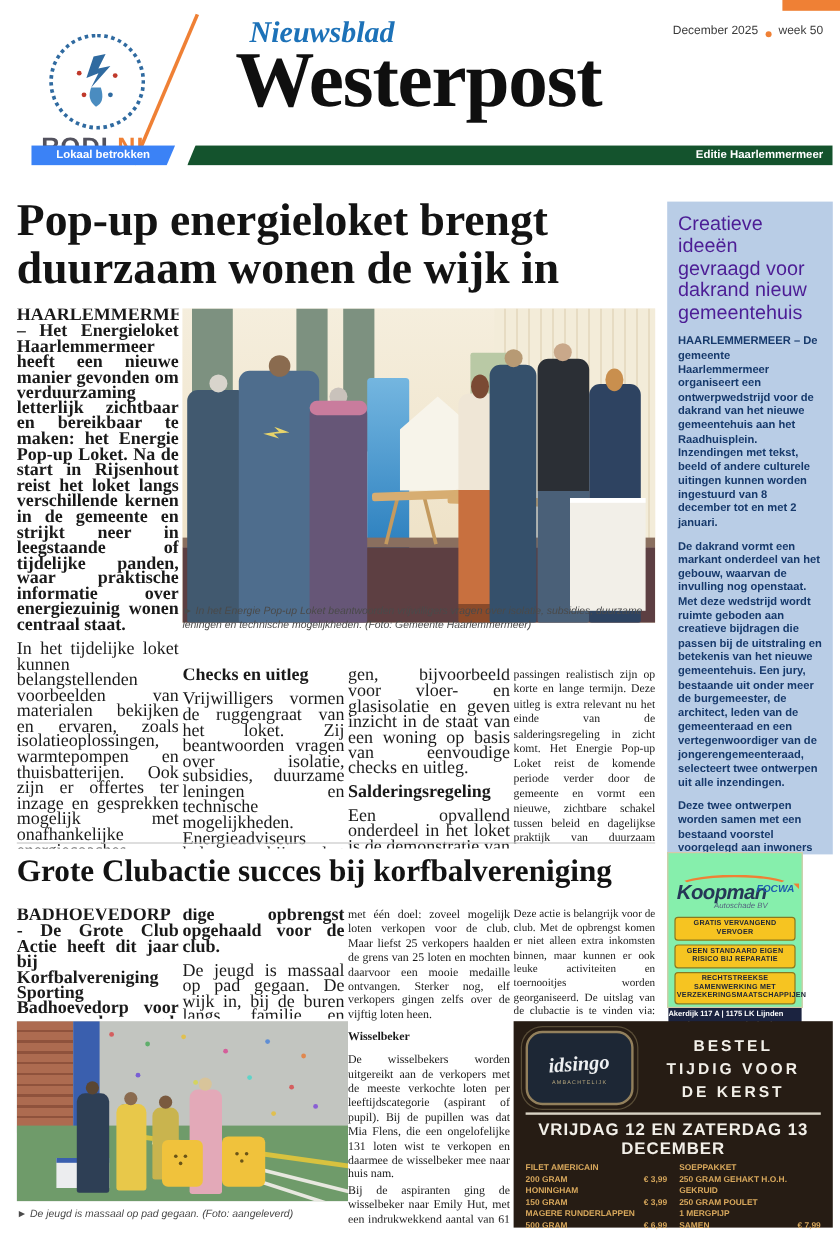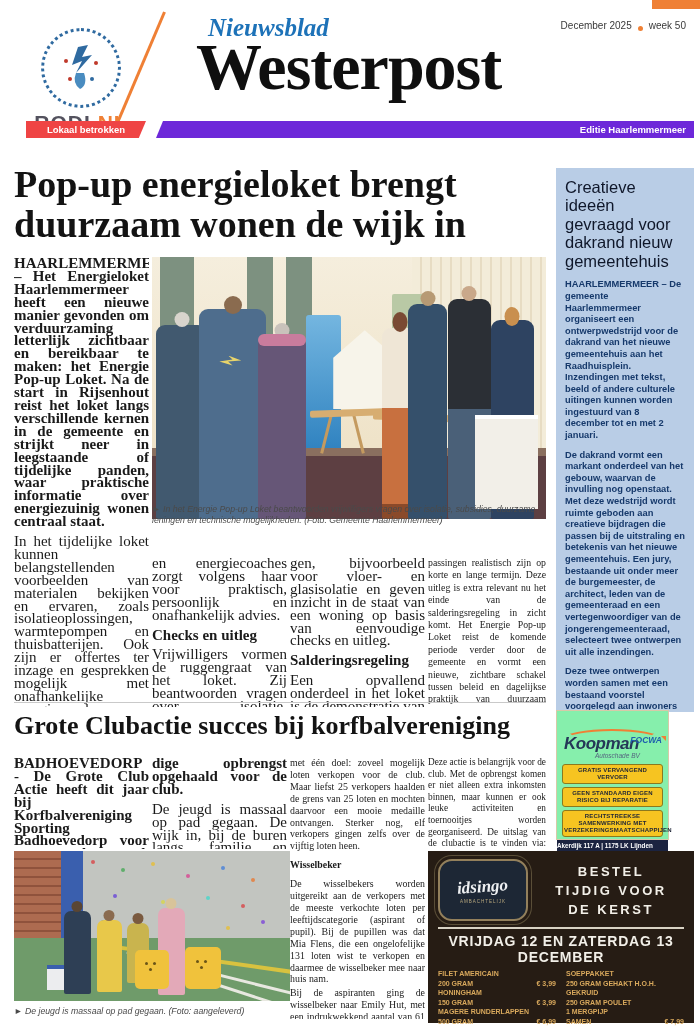--- a/index.html
+++ b/index.html
@@ -18,40 +18,40 @@
   .logo-word .rodi{color:#53525e;}
   .logo-word .nl{color:#ef8035;}
   .slash{position:absolute;left:163px;top:12px;width:3px;height:136px;background:#ef8035;
          transform:rotate(23deg);transform-origin:top center;}
   .kicker{position:absolute;left:208px;top:14px;font-style:italic;font-weight:bold;
           font-size:25px;color:#1d72b8;}
   .paper-title{position:absolute;left:196px;top:34px;font-size:66px;font-weight:bold;
                color:#0f0f0f;letter-spacing:-1px;line-height:1;margin:0;text-align:center;}
   .bar{position:absolute;top:121px;height:17px;font-family:"Liberation Sans",sans-serif;
        font-weight:bold;color:#fff;font-size:9.5px;display:flex;align-items:center;}
-  .bar-blue{left:26px;width:120px;background:#ef4444;justify-content:center;
+  .bar-blue{left:26px;width:120px;background:#3b82f6;justify-content:center;
             clip-path:polygon(0 0,100% 0,94% 100%,0 100%);}
-  .bar-orange{left:156px;width:538px;background:#6d28d9;justify-content:flex-end;padding-right:8px;
+  .bar-orange{left:156px;width:538px;background:#14532d;justify-content:flex-end;padding-right:8px;
               clip-path:polygon(7px 0,100% 0,100% 100%,0 100%);box-sizing:border-box;}
   
   .headline{position:absolute;font-weight:bold;color:#131313;margin:0;}
   .h-lead{left:14px;top:164px;width:548px;font-size:38px;line-height:1.06;}
   .h-club{left:14px;top:712px;width:545px;font-size:26px;line-height:1.1;}
   .col{position:absolute;font-size:15px;line-height:12.9px;text-align:justify;
        overflow:hidden;hyphens:auto;}
   .col p{margin:0 0 7px 0;}
   .col .lede{font-weight:bold;}
   .subhead{font-weight:bold;margin:3px 0 1px 0;}
   .caption{position:absolute;font-family:"Liberation Sans",sans-serif;font-style:italic;
            font-size:8.7px;line-height:1.28;color:#4a4a4a;}
   .divider{position:absolute;left:14px;top:702px;width:532px;height:1px;background:#c9c9c9;}
   
   .sidebar{position:absolute;left:556px;top:168px;width:138px;height:544px;background:#b9cde6;
            box-sizing:border-box;padding:10px 9px;font-family:"Liberation Sans",sans-serif;overflow:hidden;}
-  .sidebar h2{margin:0 0 9px 0;font-size:16.5px;line-height:1.12;font-weight:normal;color:#0f172a;}
+  .sidebar h2{margin:0 0 9px 0;font-size:16.5px;line-height:1.12;font-weight:normal;color:#4c1d95;}
   .sidebar p{margin:0 0 8px 0;font-size:9.3px;line-height:11.6px;font-weight:bold;color:#16396b;text-align:left;}
   
   .photo{position:absolute;overflow:hidden;}
   .photo1{left:152px;top:257px;width:394px;height:262px;background:linear-gradient(#f5eedd,#efe3c9 70%);}
   .p1-panel{position:absolute;right:0;top:0;width:34%;height:78%;
             background:repeating-linear-gradient(90deg,#f3ecd9 0 8px,#e7dcc3 8px 10px);}
   .p1-curtain{position:absolute;top:0;width:26px;height:150px;background:#7d9180;border-radius:0 0 10px 10px;}
   .c1{left:24%;} .c2{left:34%;height:120px;} .c3{left:2%;height:165px;width:34px;}
   .p1-floor{position:absolute;bottom:0;width:100%;height:24%;background:#5d3f42;}
   .p1-floor::before{content:'';position:absolute;top:-8px;width:100%;height:8px;background:#8a6f5f;}
@@ -207,21 +207,20 @@
     <div class="person pC"></div>
     <div class="person pD"></div>
     <div class="person pE"></div>
     <div class="person pF"></div>
     <div class="person pG"></div>
     <div class="p1-desk"></div>
   </div>
   <div class="caption" style="left:152px;top:504px;width:394px;">► In het Energie Pop-up Loket beantwoorden vrijwilligers vragen over isolatie, subsidies, duurzame leningen en technische mogelijkheden. (Foto: Gemeente Haarlemmermeer)</div>
 
   <div class="col" style="left:152px;top:557px;width:135px;height:150px;">
-    <p>en energiecoaches zorgt volgens haar voor praktisch, persoonlijk en onafhankelijk advies.</p>
     <p class="subhead">Checks en uitleg</p>
     <p>Vrijwilligers vormen de ruggengraat van het loket. Zij beantwoorden vragen over isolatie, subsidies, duurzame leningen en technische mogelijkheden. Energieadviseurs helpen bij het indienen van aanvra-</p>
   </div>
   <div class="col" style="left:290px;top:557px;width:135px;height:150px;">
     <p>gen, bijvoorbeeld voor vloer- en glasisolatie en geven inzicht in de staat van een woning op basis van eenvoudige checks en uitleg.</p>
     <p class="subhead">Salderingsregeling</p>
     <p>Een opvallend onderdeel in het loket is de demonstratie van een thuisbatterij. Met een demomodel wordt inzichtelijk gemaakt hoe energieopslag werkt en welke toe-</p>
   </div>
   <div class="col" style="left:428px;top:557px;width:118px;height:150px;font-size:9.8px;line-height:12.4px;">
     <p>passingen realistisch zijn op korte en lange termijn. Deze uitleg is extra relevant nu het einde van de salderingsregeling in zicht komt. Het Energie Pop-up Loket reist de komende periode verder door de gemeente en vormt een nieuwe, zichtbare schakel tussen beleid en dagelijkse praktijk van duurzaam wonen.</p>

